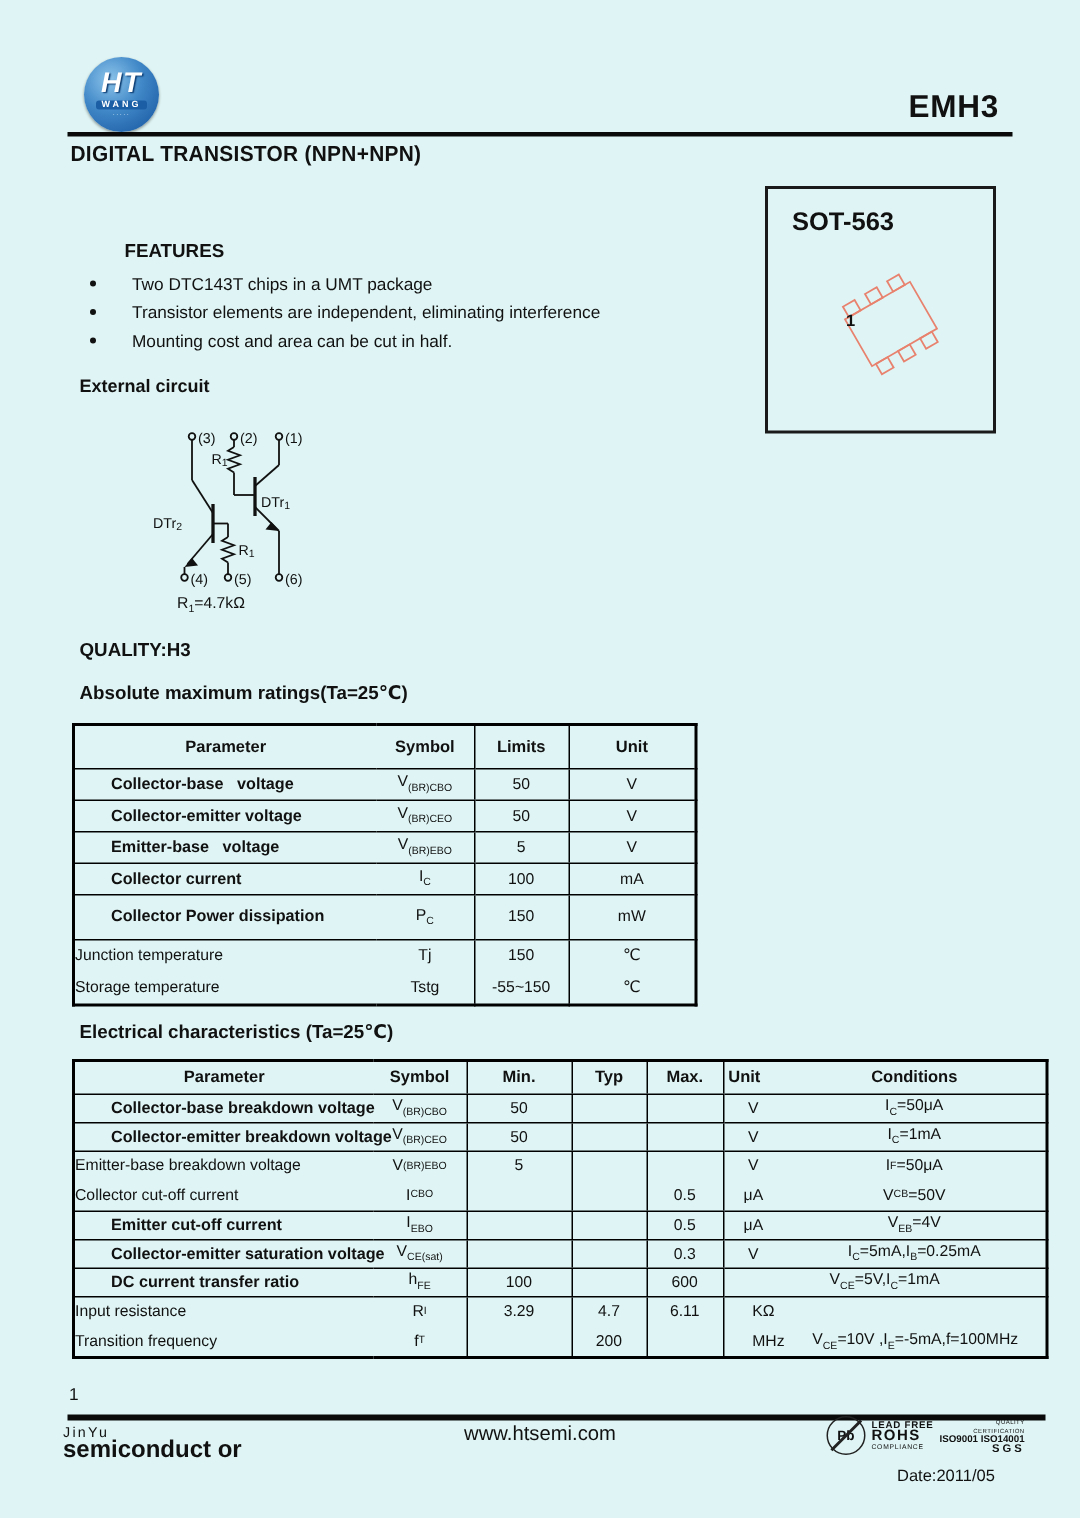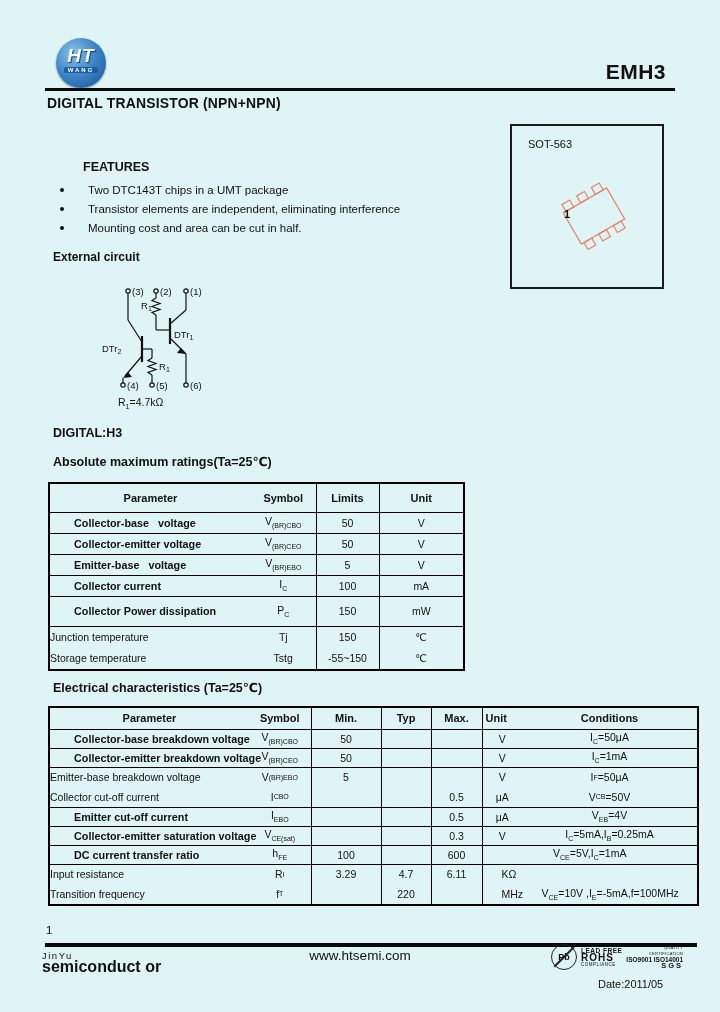--- a/index.html
+++ b/index.html
@@ -15,21 +15,21 @@
             text-shadow:1px 1px 1px #0a3a70;letter-spacing:1px;}
   #logo .wang{display:block;margin-top:0px;font-size:6px;font-weight:bold;color:#fff;letter-spacing:2px;
               background:#1c5ea6;border-radius:2px;width:34px;margin-left:8px;}
   #logo .tiny{display:block;font-size:4px;color:#cfe6f7;letter-spacing:1px;}
   #partnum{left:500px;top:60px;width:166px;text-align:right;font-size:21px;font-weight:bold;letter-spacing:.5px;}
   #rule-top{left:45px;top:88px;width:630px;height:3px;background:#0a0a0a;}
   #doc-title{left:47px;top:95px;font-size:14.5px;font-weight:bold;letter-spacing:.2px;transform:scaleX(.96);transform-origin:left;}
 
   
   #sot-box{left:510px;top:124px;width:150px;height:161px;border:2px solid #1a1a1a;}
-  #sot-name{left:16px;top:12px;font-size:11px;font-weight:normal;}
+  #sot-name{left:16px;top:12px;font-size:17px;font-weight:bold;}
   #pin1{left:52px;top:82px;font-size:11px;font-weight:bold;}
 
   
   #features-h{left:55px;top:160px;font-size:12.5px;font-weight:bold;padding-left:28px;}
   .feat{position:absolute;left:60px;font-size:11.5px;}
   .feat .dot{display:inline-block;width:4px;height:4px;border-radius:50%;background:#111;vertical-align:2px;margin-right:24px;}
   #ext-h{left:53px;top:250px;font-size:12px;font-weight:bold;}
 
   
   #circuit{left:92px;top:282px;}
@@ -161,21 +161,21 @@
       <text x="64" y="107">(5)</text>
       <text x="98" y="107">(6)</text>
       <text x="10" y="70"><tspan>DTr</tspan><tspan font-size="7" dy="1.5">2</tspan></text>
       <text x="82" y="56"><tspan>DTr</tspan><tspan font-size="7" dy="1.5">1</tspan></text>
       <text x="49" y="27"><tspan>R</tspan><tspan font-size="7" dy="1.5">1</tspan></text>
       <text x="67" y="88"><tspan>R</tspan><tspan font-size="7" dy="1.5">1</tspan></text>
     </g>
   </svg>
   <div class="abs" id="circuit-caption"><span>R</span><sub>1</sub><span>=4.7kΩ</span></div>
 
-  <div class="abs" id="marking-h">DIGITAL:H3</div>
+  <div class="abs" id="marking-h">QUALITY:H3</div>
   <div class="abs" id="amr-h">Absolute maximum ratings(Ta=25℃)</div>
 
   <table class="abs" id="amr-table">
     <colgroup>
         <col style="width:202px">
         <col style="width:65px">
         <col style="width:63px">
         <col style="width:85px">
       </colgroup>
     <tbody>
@@ -364,21 +364,21 @@
               <span>f</span>
               <sub>T</sub>
             </div>
       </td>
       <td class="bl">
         <div class="ln c">3.29</div>
         <div class="ln c"></div>
       </td>
       <td class="bl">
         <div class="ln c">4.7</div>
-        <div class="ln c">220</div>
+        <div class="ln c">200</div>
       </td>
       <td class="bl">
         <div class="ln c">6.11</div>
         <div class="ln c"></div>
       </td>
       <td class="bl" colspan="2">
         <div class="ln unitcond">
           <span class="u">KΩ</span>
           <span></span>
         </div>

